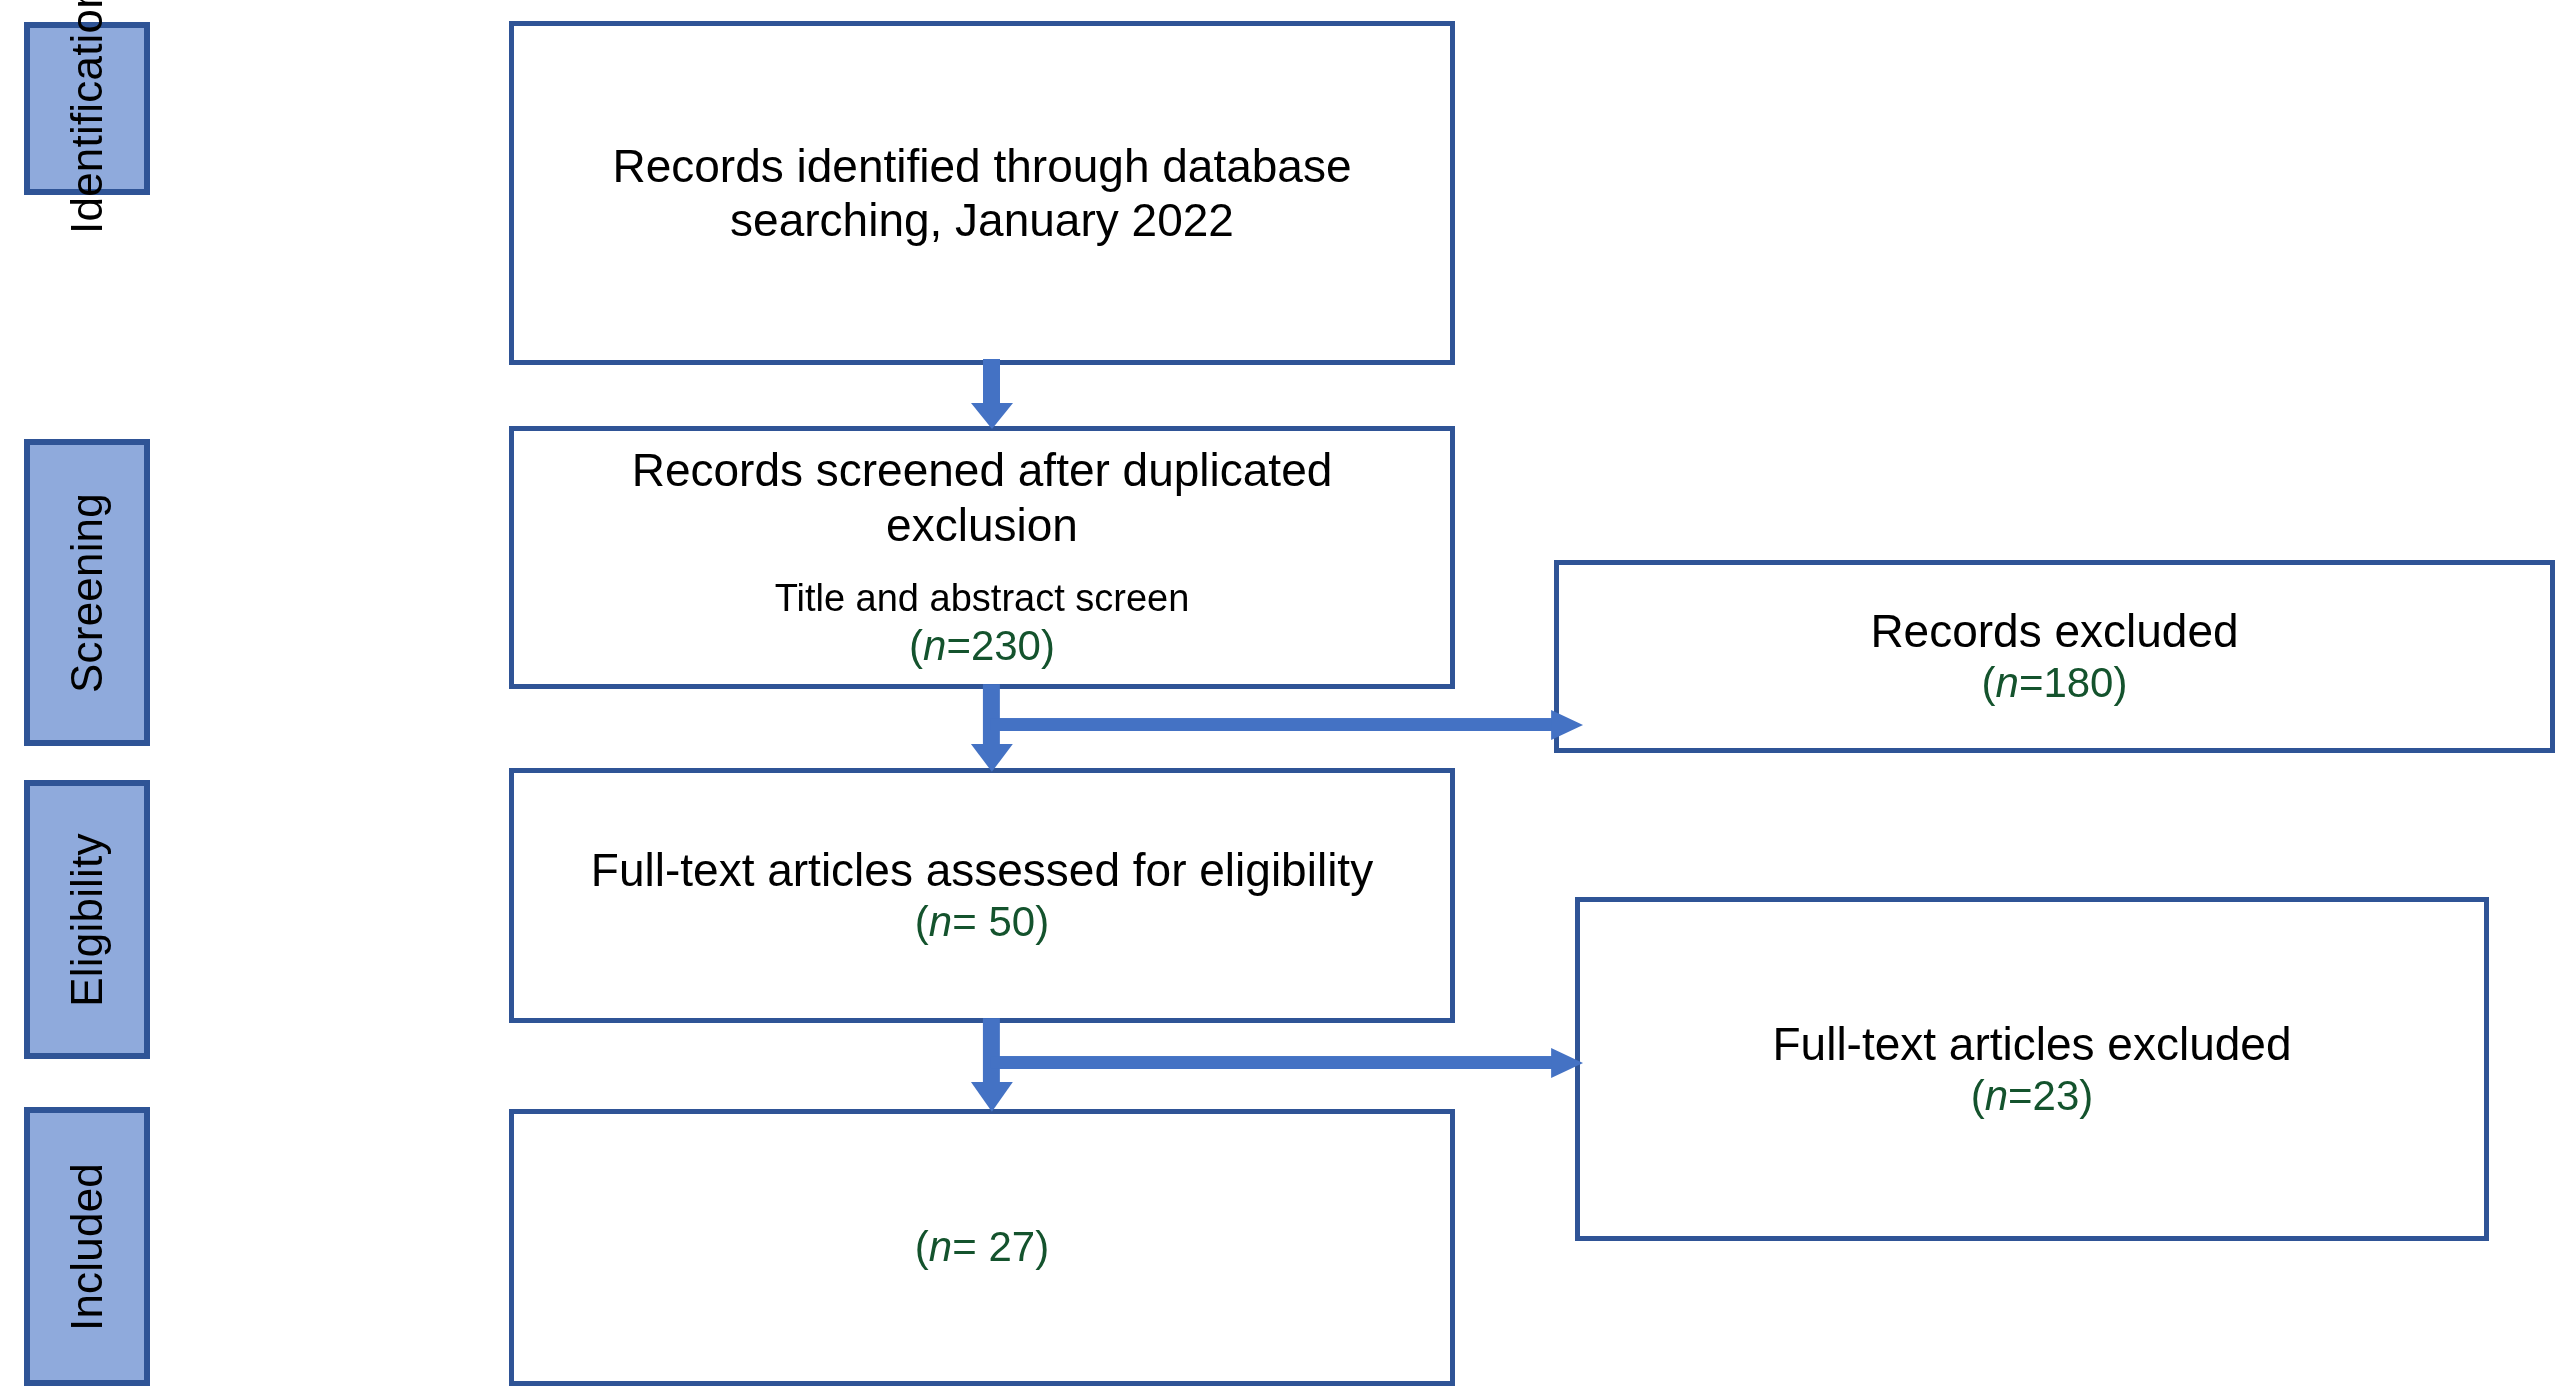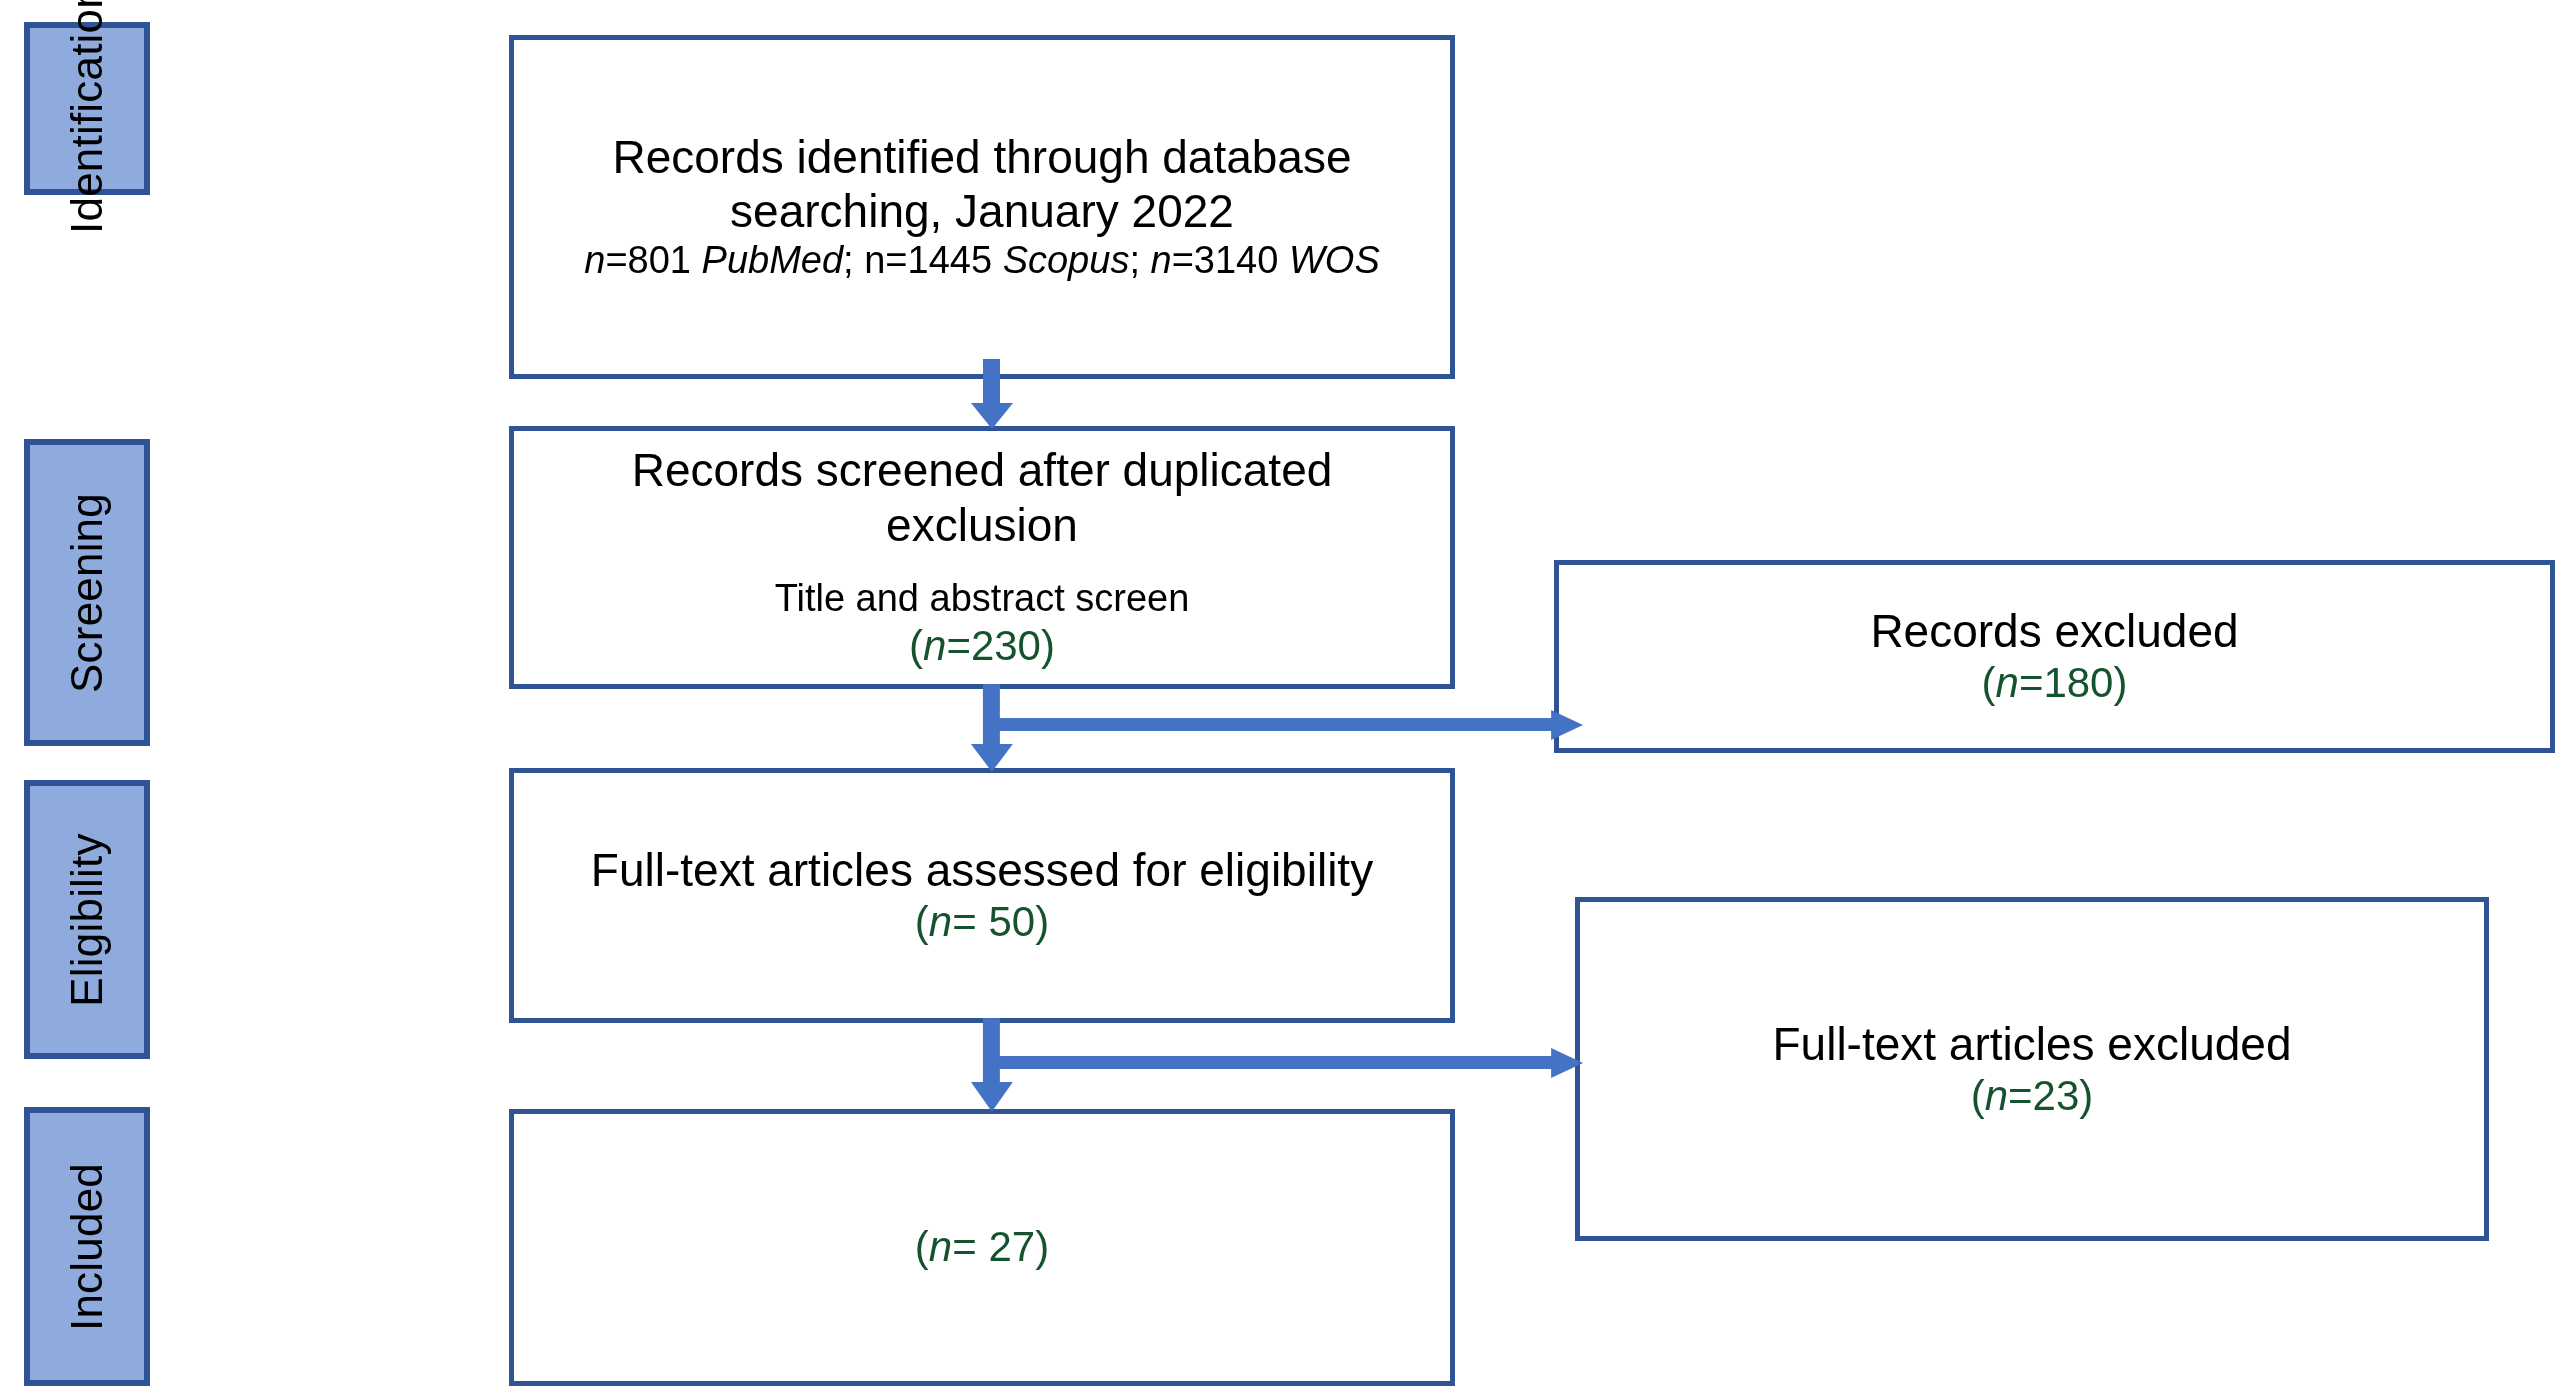--- a/index.html
+++ b/index.html
@@ -96,26 +96,23 @@
   </div>
 
   <div class="stage-box" style="left:24px; top:780px; width:126px; height:279px;">
     <span class="stage-label">Eligibility</span>
   </div>
 
   <div class="stage-box" style="left:24px; top:1107px; width:126px; height:279px;">
     <span class="stage-label">Included</span>
   </div>
 
-  <div class="flow-box" style="left:509px; top:35px; width:946px; height:344px;">
+  <div class="flow-box" style="left:509px; top:21px; width:946px; height:344px;">
     <div class="line-main">Records identified through database
 searching, January 2022</div>
-    <div class="line-sources">
-      <span class="ital">n</span><span>=801 </span><span class="ital">PubMed</span><span>; n=1445 </span><span class="ital">Scopus</span><span>; </span><span class="ital">n</span><span>=3140 </span><span class="ital">WOS</span>
-    </div>
   </div>
 
   <div class="flow-box" style="left:509px; top:426px; width:946px; height:263px;">
     <div class="line-main">Records screened after duplicated
 exclusion</div>
     <div class="line-sub">Title and abstract screen</div>
     <div class="line-n">
       <span>(</span><span class="ital">n</span><span>=230)</span>
     </div>
   </div>

